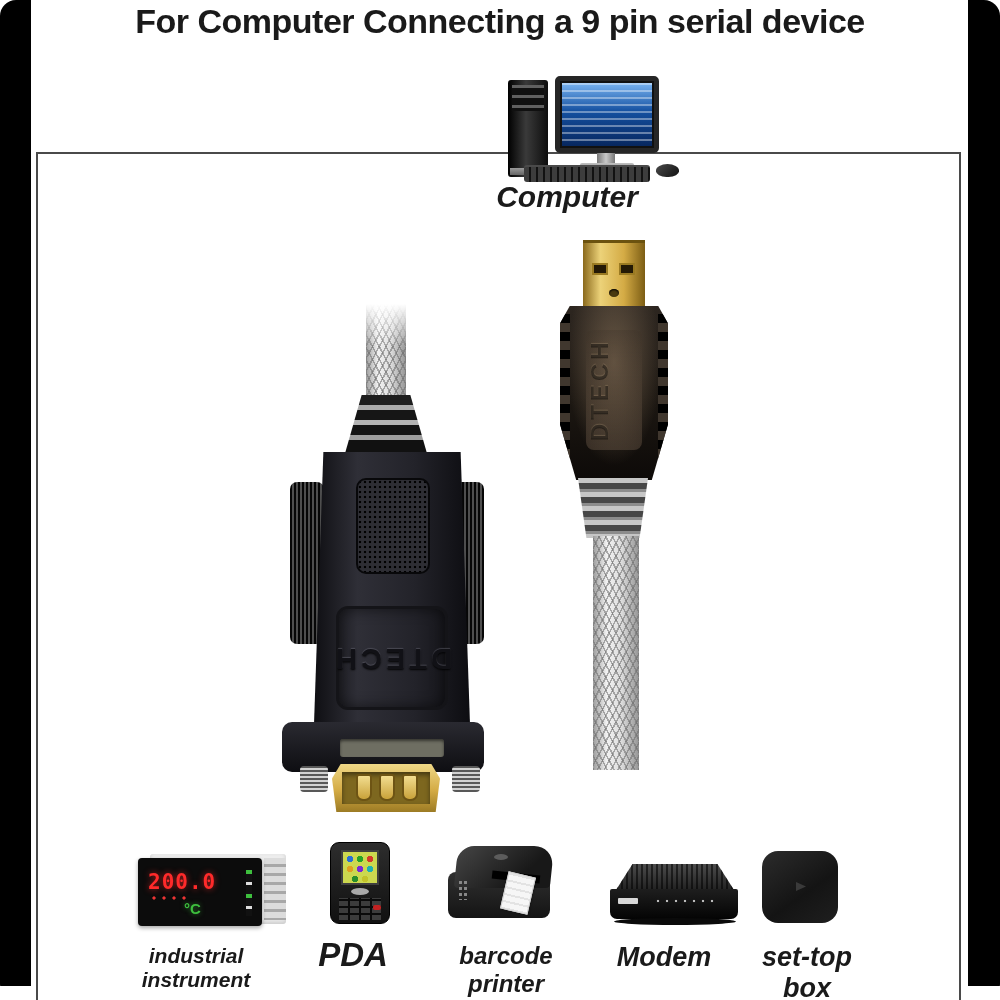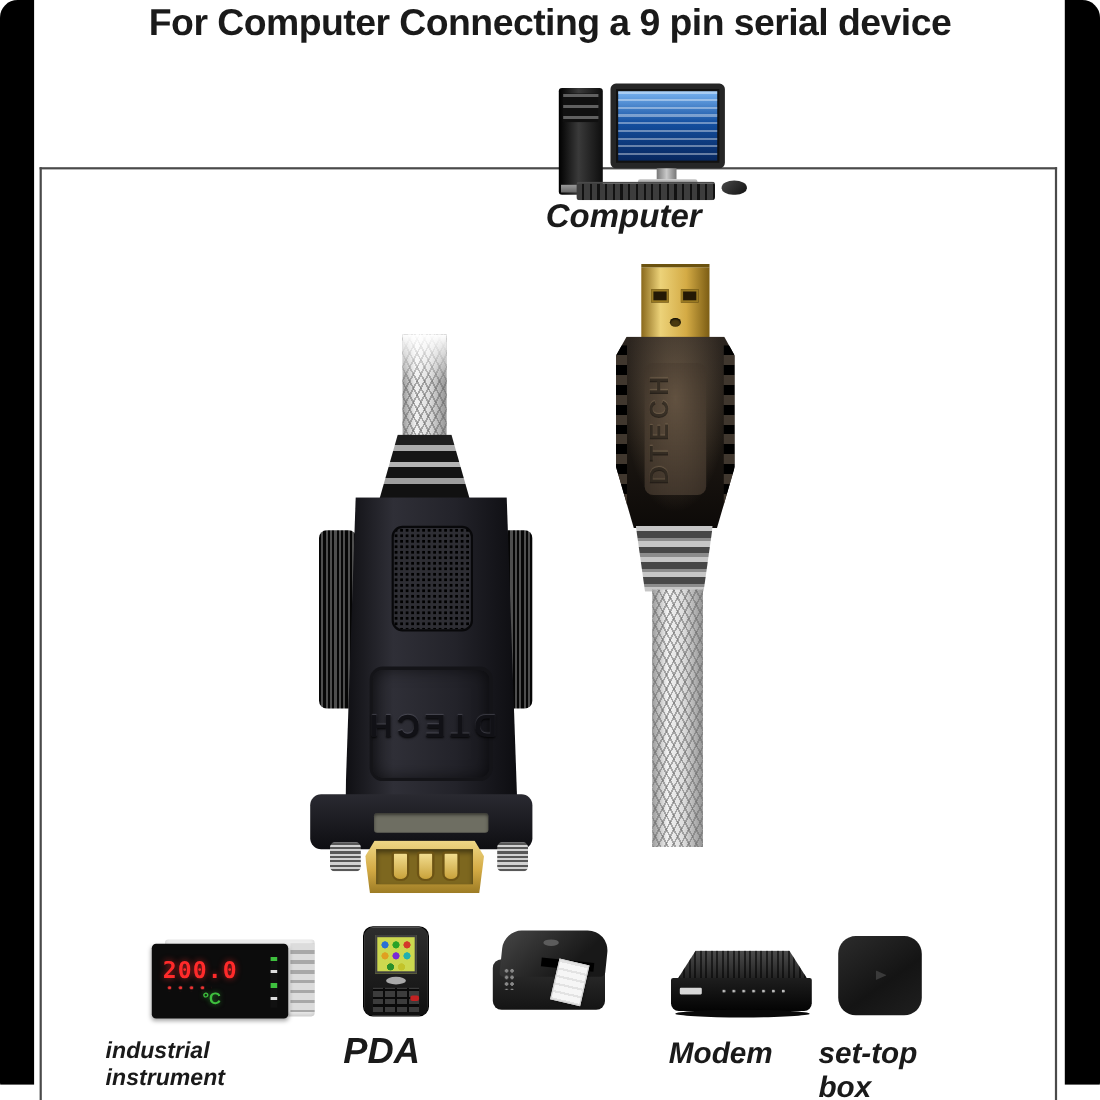--- a/index.html
+++ b/index.html
@@ -177,21 +177,21 @@
               background-image:radial-gradient(circle at 2px 2px,#bbb 1.2px,rgba(0,0,0,0) 1.6px);
               background-size:9px 4px;}
   .modem-base{left:4px;top:58px;width:122px;height:7px;border-radius:50%;background:#0a0a0a;}
 
   .stb{left:762px;top:851px;width:78px;height:75px;}
   .stb-box{left:0;top:0;width:76px;height:72px;border-radius:16px;
            background:linear-gradient(145deg,#2c2c2c,#141414 58%,#1f1f1f);}
   .stb-logo{left:34px;top:31px;width:10px;height:9px;background:#3a3a3a;
             clip-path:polygon(0 0,100% 50%,0 100%);}
 
-  .device-label{font-style:italic;color:var(--ink,#1a1a1a);}
+  .device-label{text-align:center;font-style:italic;color:var(--ink,#1a1a1a);}
   .lbl-instrument{left:96px;top:944px;width:200px;font-size:21px;font-weight:600;}
   .lbl-pda{left:312px;top:936px;width:82px;font-size:33px;font-weight:700;}
   .lbl-printer{left:425px;top:942px;width:162px;font-size:24px;font-weight:600;}
   .lbl-modem{left:608px;top:942px;width:112px;font-size:27px;font-weight:700;}
   .lbl-stb{left:744px;top:942px;width:126px;font-size:27px;font-weight:600;}
 </style>
 </head>
 <body>
 
 <div id="canvas">
@@ -294,16 +294,17 @@
   </div>
 
   <div class="abs stb">
     <div class="abs stb-box">
       <div class="abs stb-logo"></div>
     </div>
   </div>
 
   <div class="abs device-label lbl-instrument">industrial instrument</div>
   <div class="abs device-label lbl-pda">PDA</div>
+  <div class="abs device-label lbl-printer">barcode printer</div>
   <div class="abs device-label lbl-modem">Modem</div>
   <div class="abs device-label lbl-stb">set-top box</div>
 
 </div>
 
 </body></html>

